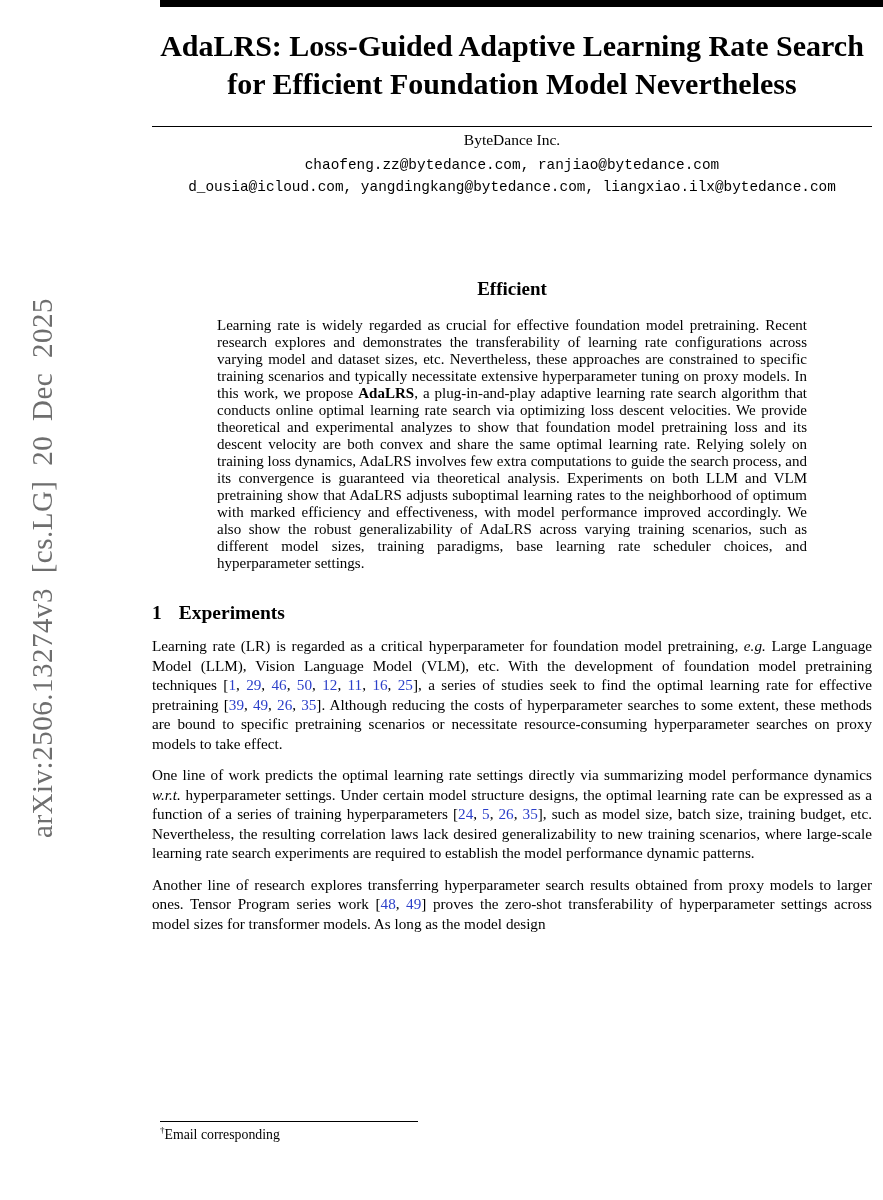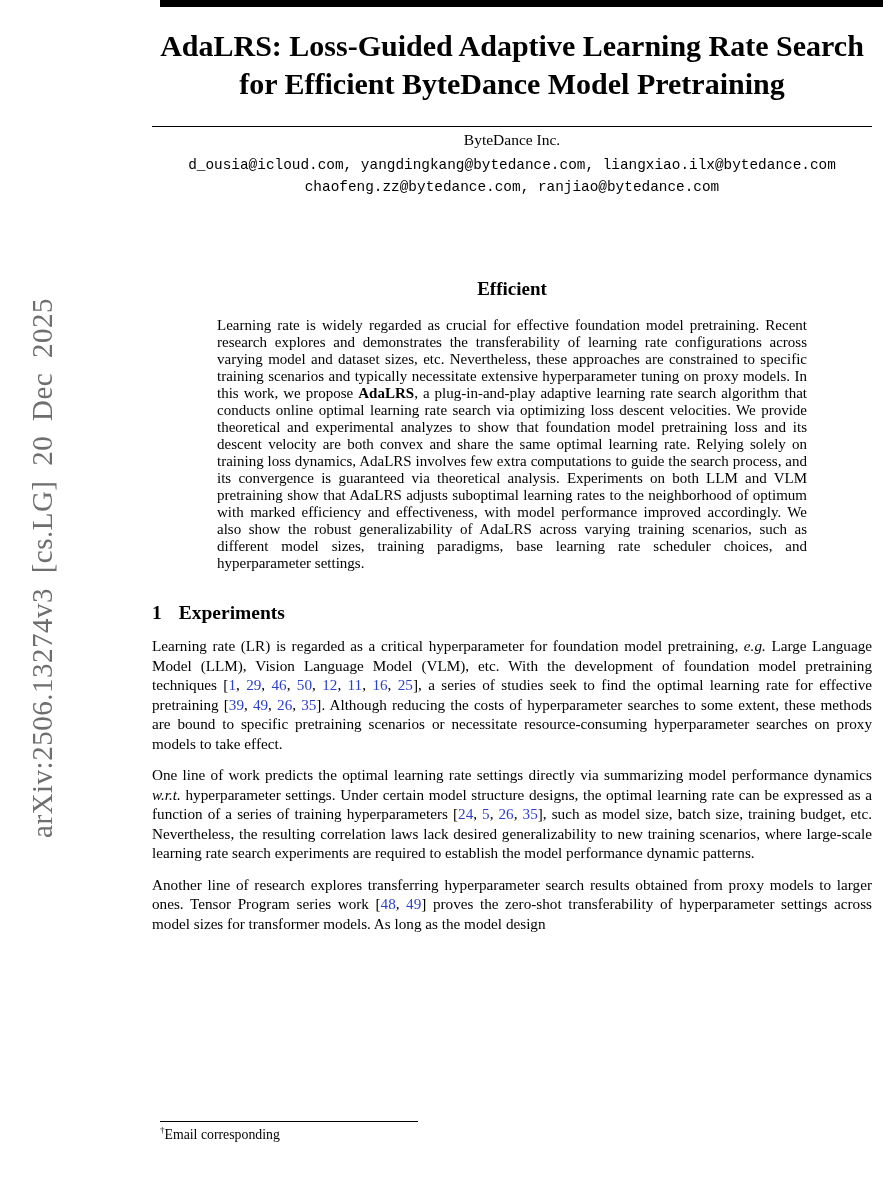--- a/index.html
+++ b/index.html
@@ -39,31 +39,31 @@
 <div class="page">
 
   <div class="top-bar"></div>
 
   <div class="watermark">arXiv:2506.13274v3 [cs.LG] 20 Dec 2025</div>
 
   <div class="content">
 
     <h1 class="title">
       <span>AdaLRS: Loss-Guided Adaptive Learning Rate Search</span><br>
-      <span>for Efficient ByteDance Model Pretraining</span>
+      <span>for Efficient Foundation Model Nevertheless</span>
     </h1>
 
     <div class="title-rule"></div>
 
 
     <div class="affiliation">ByteDance Inc.</div>
 
     <div class="emails">
+      <div>chaofeng.zz@bytedance.com, ranjiao@bytedance.com</div>
       <div>d_ousia@icloud.com, yangdingkang@bytedance.com, liangxiao.ilx@bytedance.com</div>
-      <div>chaofeng.zz@bytedance.com, ranjiao@bytedance.com</div>
     </div>
 
     <div class="abstract-heading">Efficient</div>
 
     <div class="abstract-body">Learning rate is widely regarded as crucial for effective foundation model pretraining. Recent research explores and demonstrates the transferability of learning rate configurations across varying model and dataset sizes, etc. Nevertheless, these approaches are constrained to specific training scenarios and typically necessitate extensive hyperparameter tuning on proxy models. In this work, we propose <b>AdaLRS</b>, a plug-in-and-play adaptive learning rate search algorithm that conducts online optimal learning rate search via optimizing loss descent velocities. We provide theoretical and experimental analyzes to show that foundation model pretraining loss and its descent velocity are both convex and share the same optimal learning rate. Relying solely on training loss dynamics, AdaLRS involves few extra computations to guide the search process, and its convergence is guaranteed via theoretical analysis. Experiments on both LLM and VLM pretraining show that AdaLRS adjusts suboptimal learning rates to the neighborhood of optimum with marked efficiency and effectiveness, with model performance improved accordingly. We also show the robust generalizability of AdaLRS across varying training scenarios, such as different model sizes, training paradigms, base learning rate scheduler choices, and hyperparameter settings.</div>
 
     <div class="section-heading">
       <span class="section-number">1</span><span>Experiments</span>
     </div>
 

